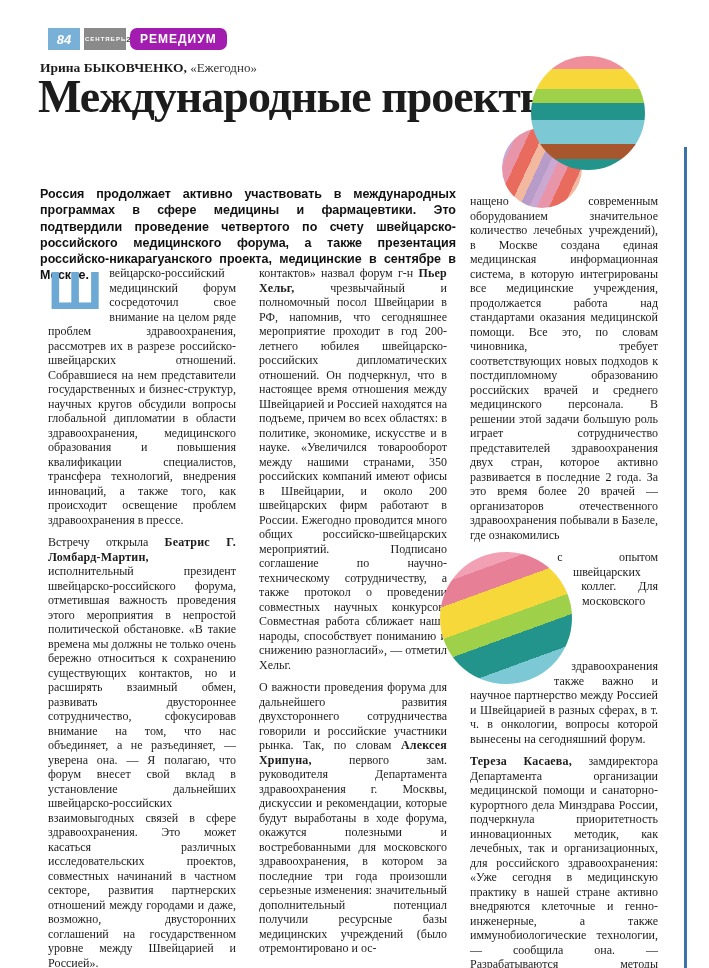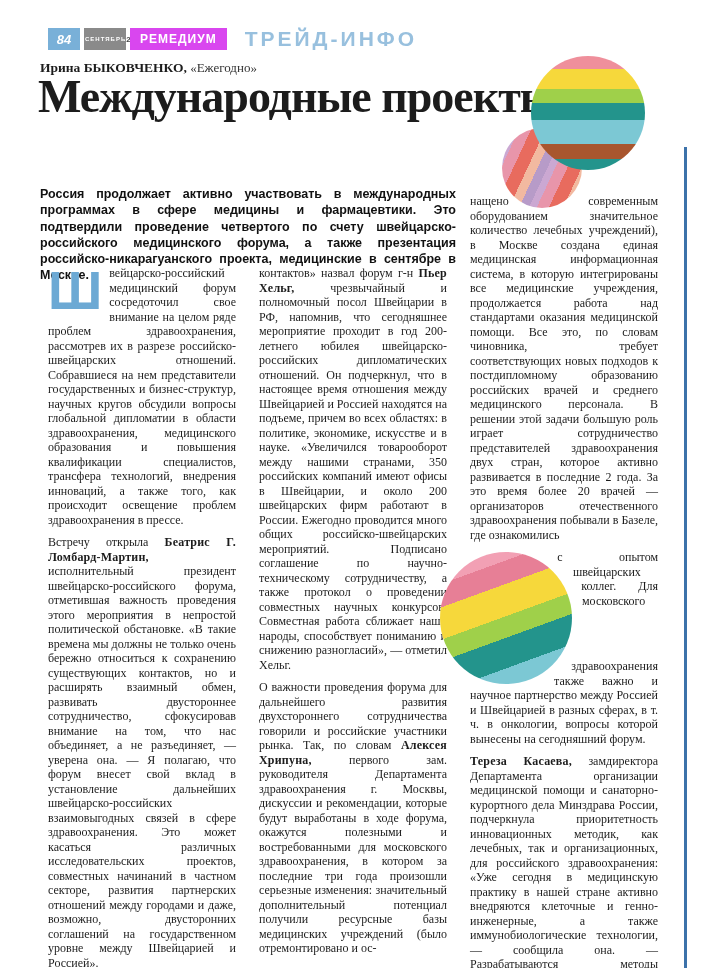--- a/index.html
+++ b/index.html
@@ -6,22 +6,22 @@
   #page{position:relative;width:690px;height:968px;background:#ffffff;overflow:hidden;
         font-family:"Liberation Serif", serif;color:#1c1c1c;}
 
   
   #masthead{position:absolute;left:48px;top:28px;height:22px;display:flex;align-items:stretch;gap:4px;}
   .pagenum{width:32px;background:#79b0d8;color:#ffffff;font-family:"Liberation Sans",sans-serif;
            font-style:italic;font-weight:bold;font-size:13px;display:flex;align-items:center;justify-content:center;}
   .datebox{width:40px;border:1px solid #8a8a8a;font-family:Liberation Sans, sans-serif;display:flex;flex-direction:row;}
   .datebox .m{background:#8a8a8a;color:#fff;font-size:6px;font-weight:bold;text-align:center;letter-spacing:1px;flex:1;display:flex;align-items:center;justify-content:center;}
   .datebox .y{color:#444;font-size:8px;font-weight:bold;text-align:center;letter-spacing:4px;flex:1;display:flex;align-items:center;justify-content:center;}
-  .logobox{background:#d946ef;color:#ffffff;font-family:"Liberation Sans",sans-serif;font-weight:bold;
-           font-size:12px;letter-spacing:1px;display:flex;align-items:center;padding:0 10px;}
+  .logobox{background:#a21caf;color:#ffffff;font-family:"Liberation Sans",sans-serif;font-weight:bold;
+           font-size:12px;letter-spacing:1px;display:flex;align-items:center;padding:0 10px;border-radius:7px;}
   .section{color:#98c0de;font-family:"Liberation Sans",sans-serif;font-weight:bold;font-size:21px;
            letter-spacing:3px;margin-left:14px;display:flex;align-items:center;}
 
   
   #byline{position:absolute;left:40px;top:60px;font-size:13px;}
   #byline b{font-size:13.5px;text-align:center;}
   #byline .aff{color:#333;}
   #title{position:absolute;left:38px;top:74px;font-size:46px;font-weight:bold;letter-spacing:-1px;line-height:1;}
   #banner{position:absolute;left:40px;top:147px;width:448px;height:31px;background:#8f9091;
           display:flex;align-items:center;justify-content:center;}
@@ -62,21 +62,20 @@
     <div class="pagenum">
       <span>84</span>
     </div>
     <div class="datebox">
       <div class="m">СЕНТЯБРЬ</div>
       <div class="y">2014</div>
     </div>
     <div class="logobox">
       <span>РЕМЕДИУМ</span>
     </div>
-    <div class="section">ТРЕЙД-ИНФО</div>
   </div>
 
   <div id="byline">
     <b>Ирина БЫКОВЧЕНКО,</b>
     <span class="aff">«Ежегодно»</span>
   </div>
 
   <div id="title">Международные проекты</div>
 
 

